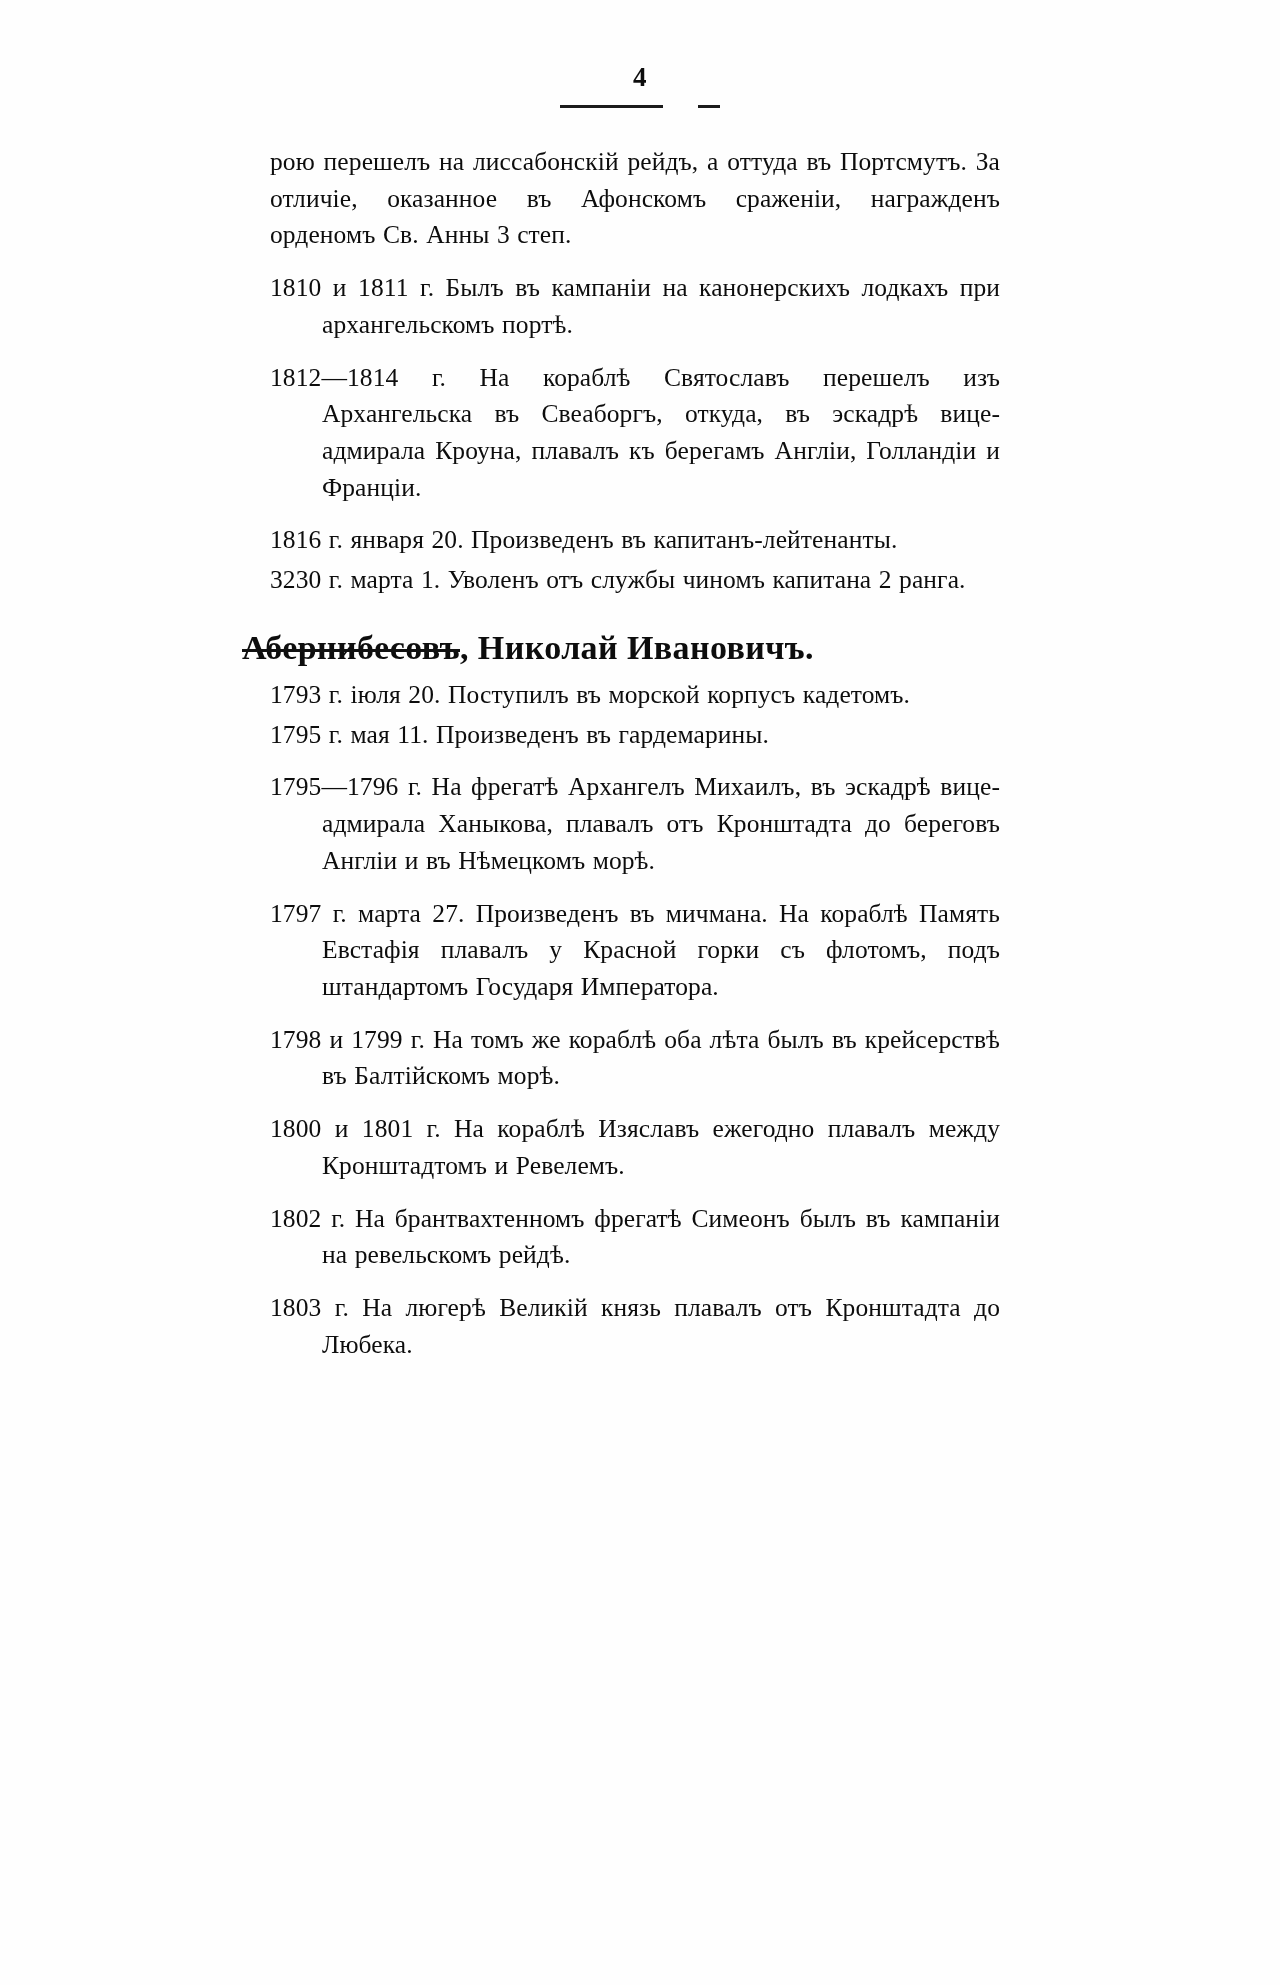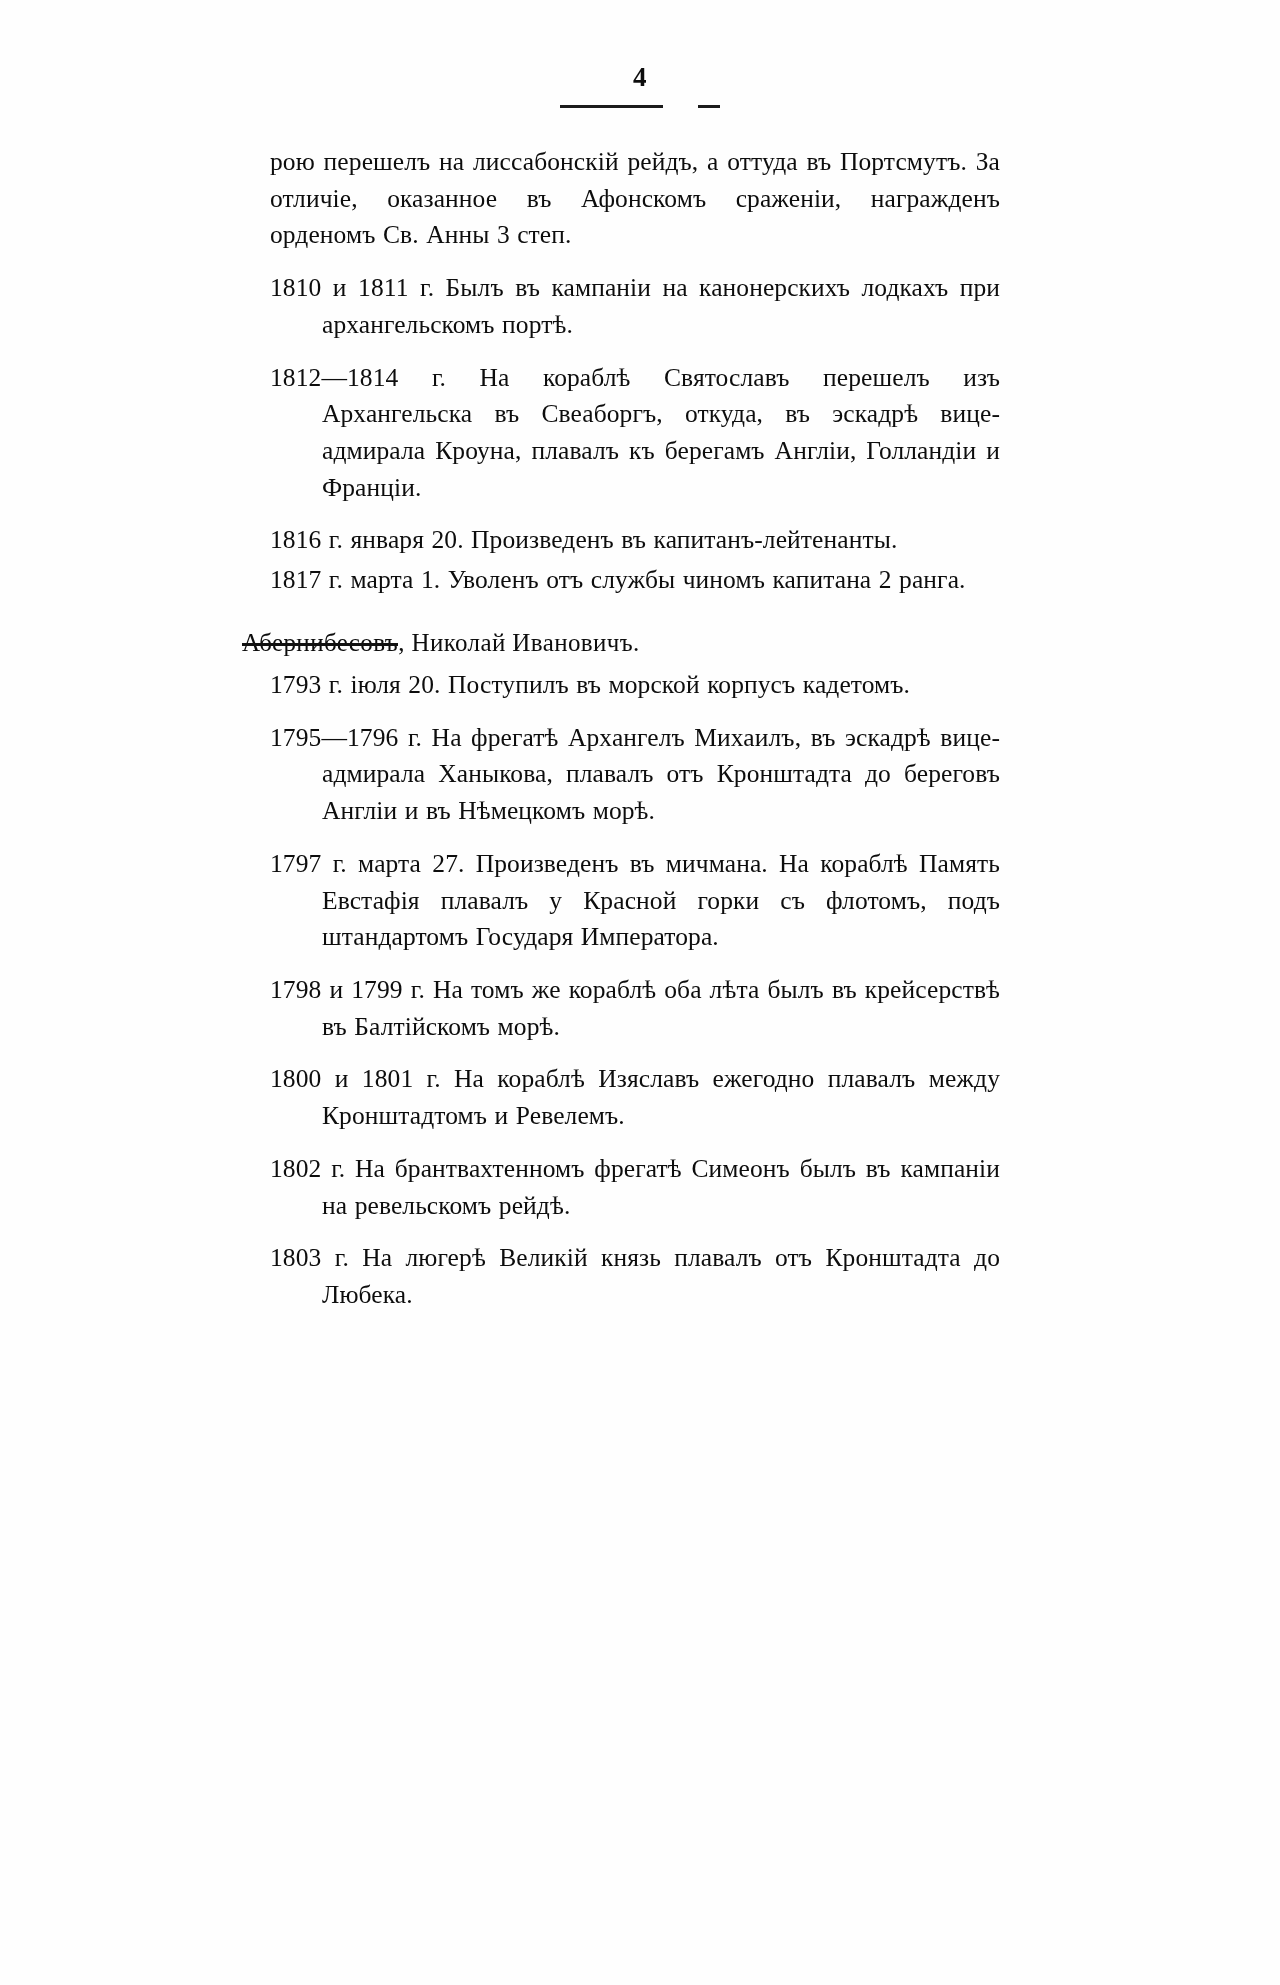--- a/index.html
+++ b/index.html
@@ -80,22 +80,22 @@
   }
   p.hang {
     padding-left: 52px;
     text-indent: -52px;
   }
   p.gap {
     margin-top: 16px;
   }
   .name-heading {
     margin: 30px 0 10px -28px;
-    font-size: 25px;
-    font-weight: normal;
+    font-size: 34px;
+    font-weight: bold;
     letter-spacing: 0.4px;
   }
   .name-heading .strike {
     position: relative;
     display: inline-block;
   }
   .name-heading .strike::after {
     content: "";
     position: absolute;
     left: 0;
@@ -116,27 +116,28 @@
     <div class="rule"></div>
     <div class="rule-dash"></div>
   </div>
 
   <div class="content">
 
     <p class="entry cont">рою перешелъ на лиссабонскiй рейдъ, а оттуда въ Портсмутъ. За отличiе, оказанное въ Афонскомъ сраженiи, награжденъ орденомъ Св. Анны 3 степ.</p>
     <p class="entry hang gap">1810 и 1811 г. Былъ въ кампанiи на канонерскихъ лодкахъ при архангельскомъ портѣ.</p>
     <p class="entry hang gap">1812—1814 г. На кораблѣ Святославъ перешелъ изъ Архангельска въ Свеаборгъ, откуда, въ эскадрѣ вице-адмирала Кроуна, плавалъ къ берегамъ Англiи, Голландiи и Францiи.</p>
     <p class="entry hang gap">1816 г. января 20. Произведенъ въ капитанъ-лейтенанты.</p>
-    <p class="entry hang">1817 г. марта 1. Уволенъ отъ службы чиномъ капитана 2 ранга.</p>
+    <p class="entry hang">3230 г. марта 1. Уволенъ отъ службы чиномъ капитана 2 ранга.</p>
 
     <div class="name-heading">
       <span class="strike">Абернибесовъ</span><span>, Николай Ивановичъ.</span>
     </div>
 
     <p class="entry hang">1793 г. iюля 20. Поступилъ въ морской корпусъ кадетомъ.</p>
+    <p class="entry hang">1795 г. мая 11. Произведенъ въ гардемарины.</p>
     <p class="entry hang gap">1795—1796 г. На фрегатѣ Архангелъ Михаилъ, въ эскадрѣ вице-адмирала Ханыкова, плавалъ отъ Кронштадта до береговъ Англiи и въ Нѣмецкомъ морѣ.</p>
     <p class="entry hang gap">1797 г. марта 27. Произведенъ въ мичмана. На кораблѣ Память Евстафiя плавалъ у Красной горки съ флотомъ, подъ штандартомъ Государя Императора.</p>
     <p class="entry hang gap">1798 и 1799 г. На томъ же кораблѣ оба лѣта былъ въ крейсерствѣ въ Балтiйскомъ морѣ.</p>
     <p class="entry hang gap">1800 и 1801 г. На кораблѣ Изяславъ ежегодно плавалъ между Кронштадтомъ и Ревелемъ.</p>
     <p class="entry hang gap">1802 г. На брантвахтенномъ фрегатѣ Симеонъ былъ въ кампанiи на ревельскомъ рейдѣ.</p>
     <p class="entry hang gap">1803 г. На люгерѣ Великiй князь плавалъ отъ Кронштадта до Любека.</p>
 
   </div>
 </div>
 

